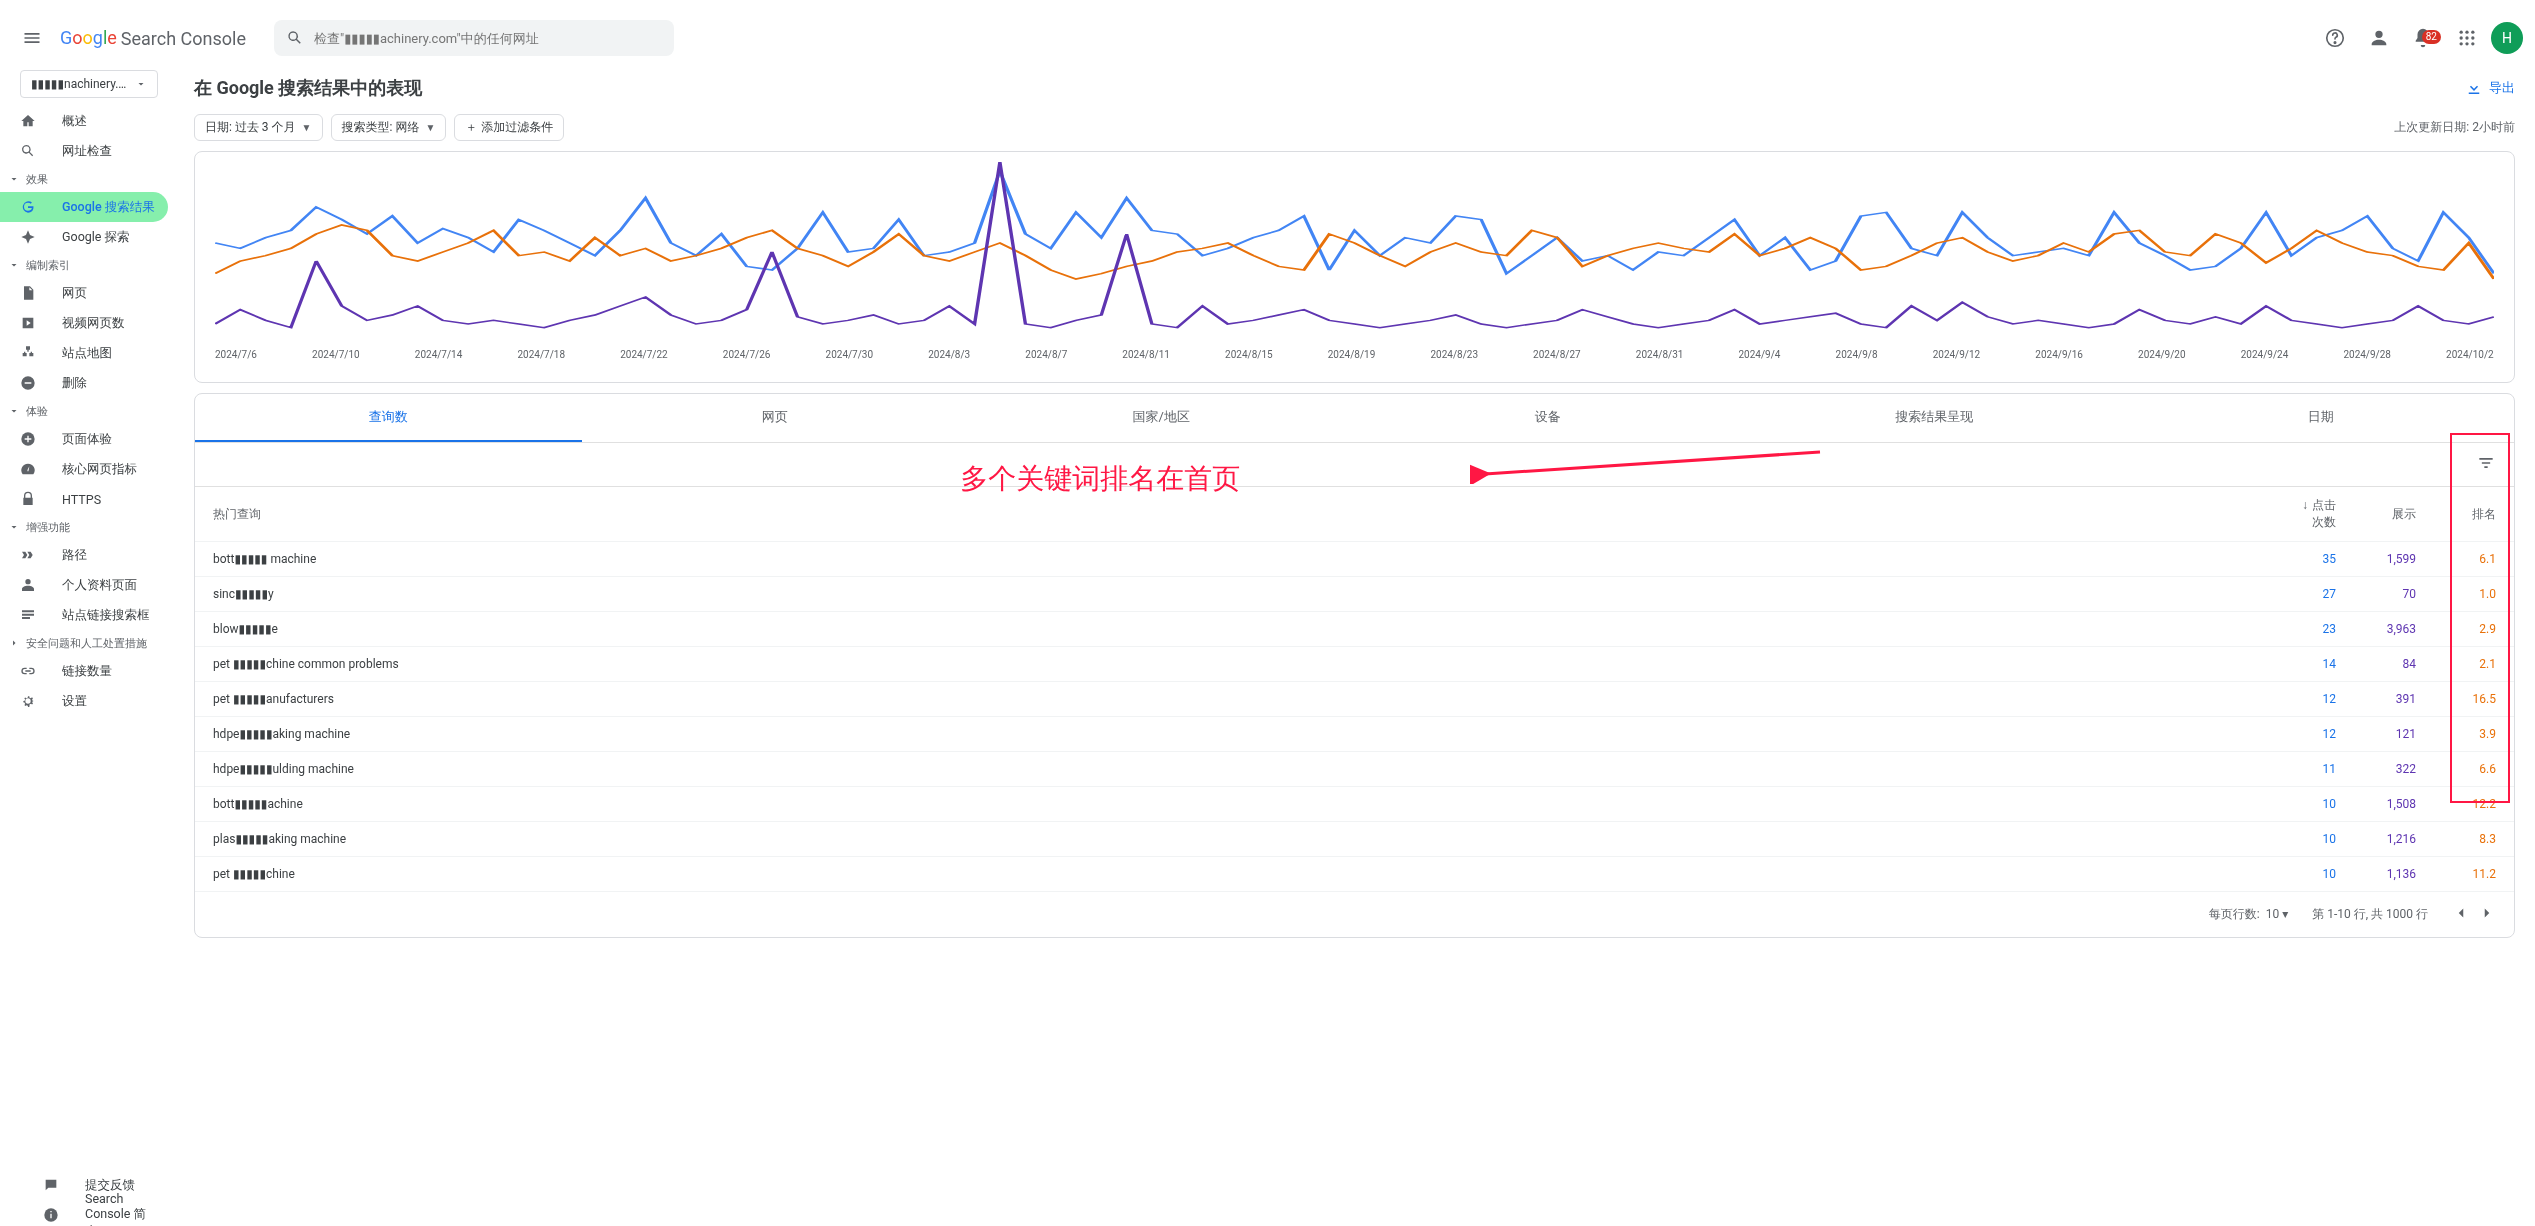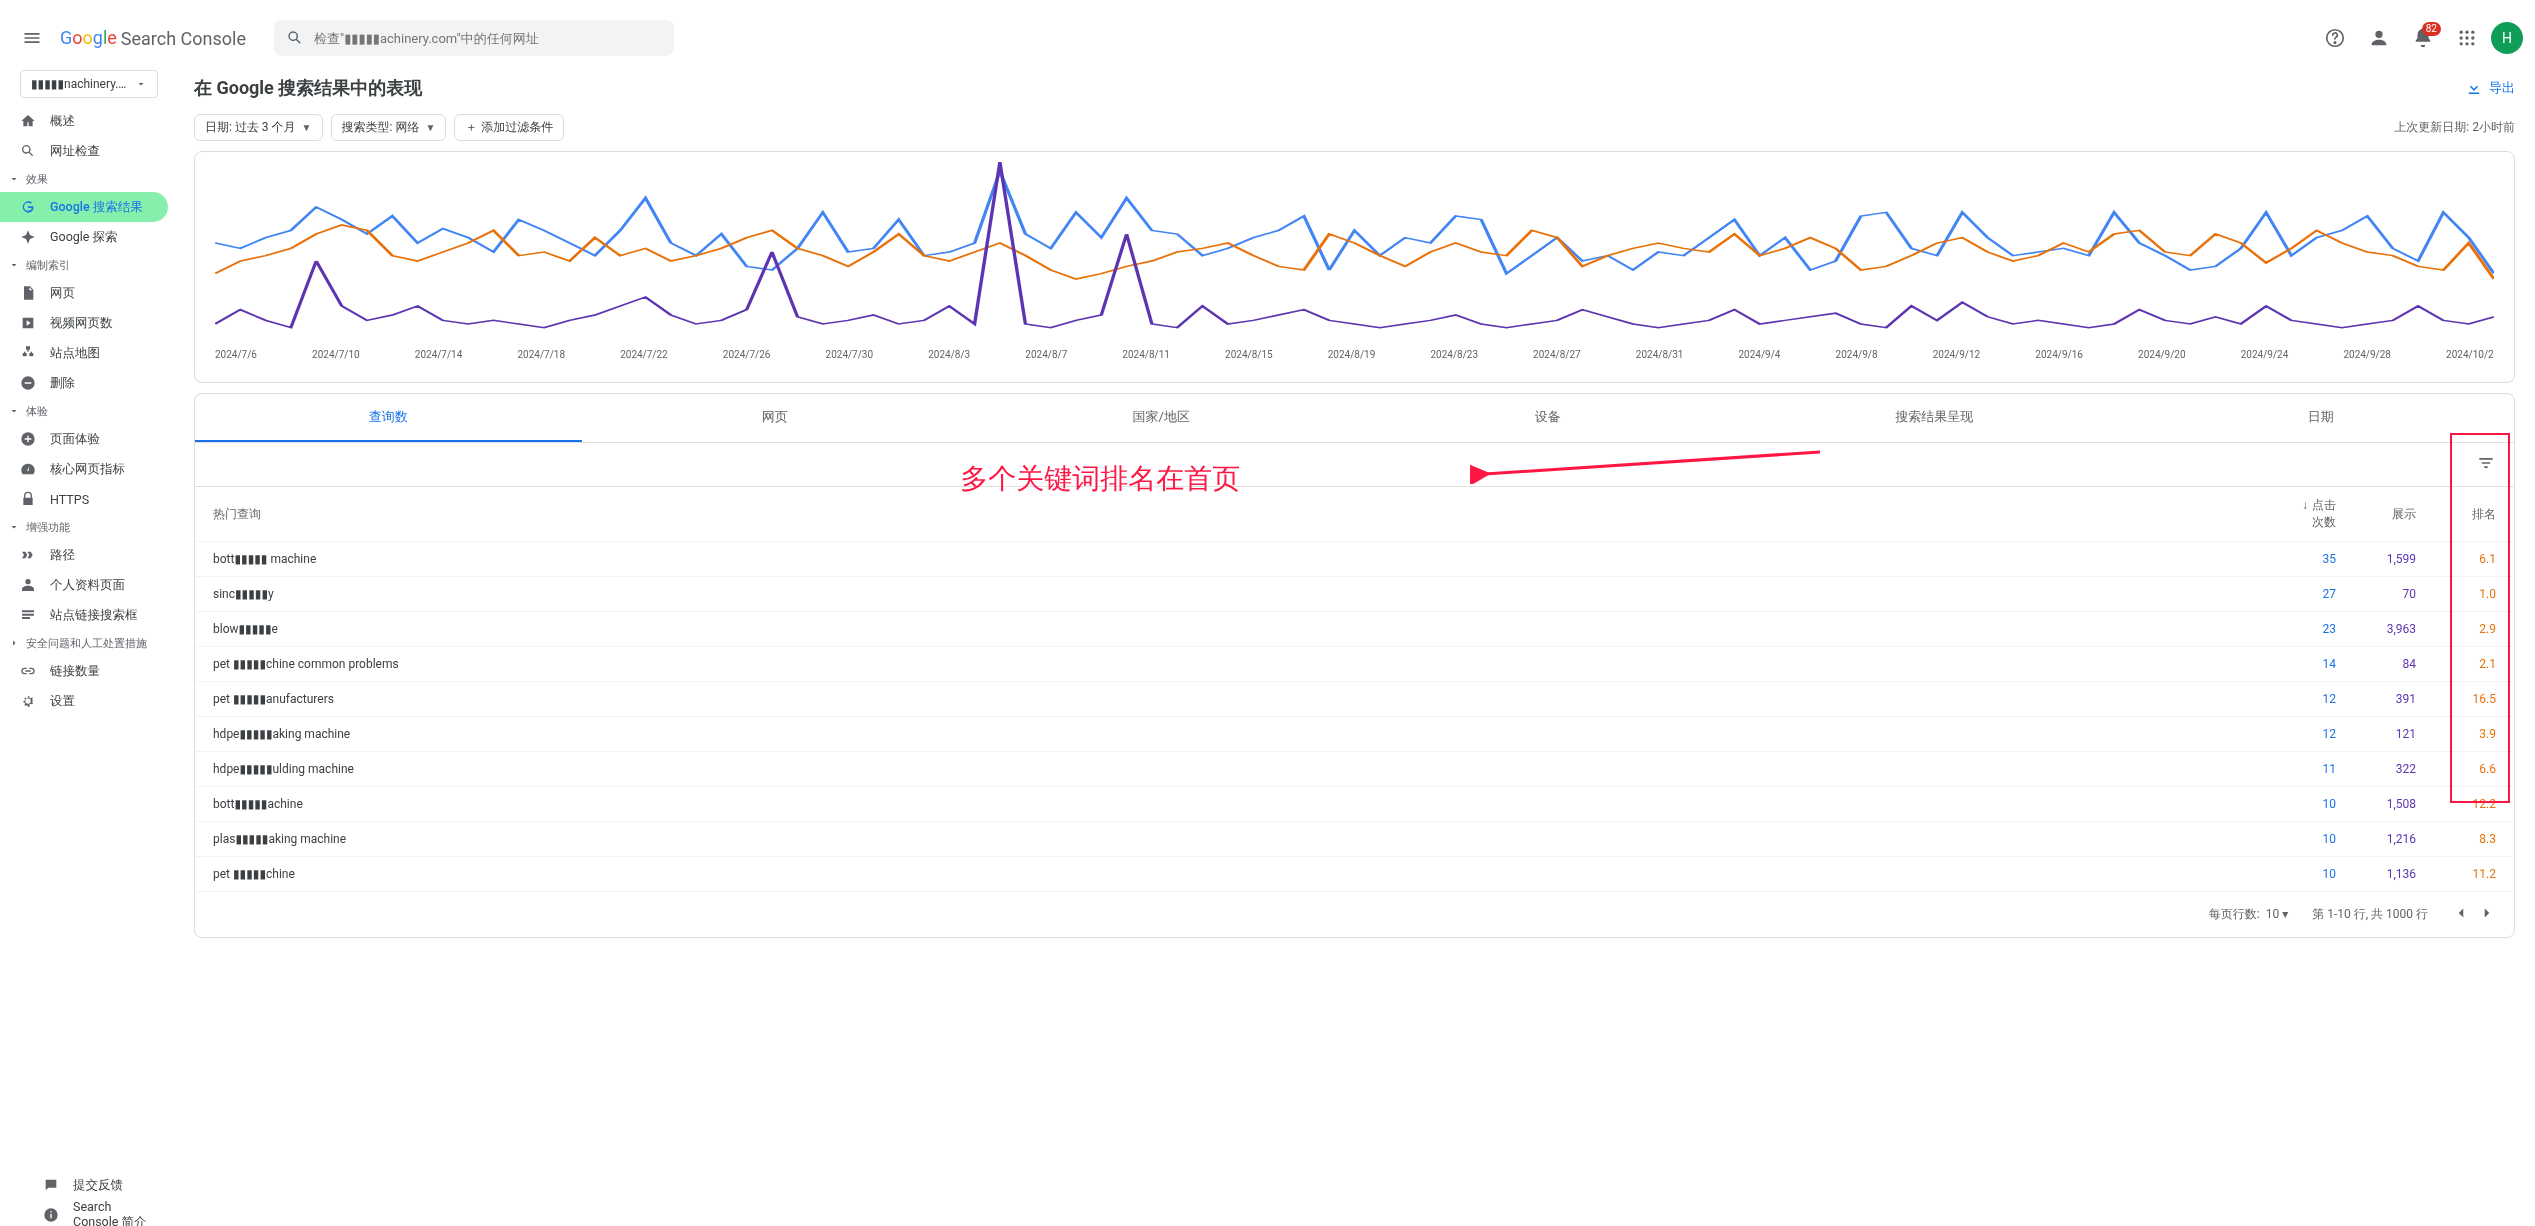--- a/index.html
+++ b/index.html
@@ -11,30 +11,30 @@
 .logo { display: flex; align-items: center; gap: 4px; font-size: 18px; }
 .glogo { font-family: 'Product Sans', Arial; }
 .g1{color:#4285F4}.g2{color:#EA4335}.g3{color:#FBBC05}.g4{color:#4285F4}.g5{color:#34A853}.g6{color:#EA4335}
 .sc-txt { color: #5f6368; font-size: 18px; }
 .search-wrap { flex: 1; max-width: 400px; margin-left: 20px; }
 .search-box { background: #f1f3f4; border-radius: 8px; height: 36px; display: flex; align-items: center; padding: 0 12px; gap: 10px; color: #5f6368; }
 .search-box input { border: none; background: none; outline: none; flex: 1; font-size: 13px; color: #3c4043; }
 .hdr-spacer { flex: 1; }
 .hdr-icons { display: flex; align-items: center; gap: 4px; }
 .icon-btn { position: relative; width: 40px; height: 40px; border: none; background: none; display: flex; align-items: center; justify-content: center; cursor: pointer; border-radius: 50%; color: #5f6368; }
-.badge { position: absolute; top: 4px; right: 2px; background: #d93025; color: #fff; font-size: 10px; border-radius: 8px; padding: 1px 4px; line-height: 12px; }
+.badge { position: absolute; top: 12px; right: 2px; background: #d93025; color: #fff; font-size: 10px; border-radius: 8px; padding: 1px 4px; line-height: 12px; }
 .avatar { width: 32px; height: 32px; border-radius: 50%; background: #0f9d58; color: #fff; display: flex; align-items: center; justify-content: center; font-size: 14px; }
 
 
 .layout { display: flex; height: calc(100vh - 48px); }
 .sidebar { width: 174px; background: #fff; overflow-y: auto; font-size: 12.5px; padding-right: 6px; display: flex; flex-direction: column; }
 .sidebar-inner { flex: 1; }
 .prop-sel { margin: 8px 10px 8px 20px; padding: 6px 10px; border: 1px solid #dadce0; border-radius: 4px; display: flex; align-items: center; gap: 6px; cursor: pointer; color: #3c4043; }
 .prop-sel .dom { flex: 1; white-space: nowrap; overflow: hidden; text-overflow: ellipsis; font-size: 12px; }
-.nav-item { display: flex; align-items: center; gap: 14px; padding: 6px 10px 6px 20px; height: 30px; cursor: pointer; border-radius: 0 16px 16px 0; color: #3c4043; }
+.nav-item { display: flex; align-items: center; gap: 26px; padding: 6px 10px 6px 20px; height: 30px; cursor: pointer; border-radius: 0 16px 16px 0; color: #3c4043; }
 .nav-item.group { color: #5f6368; font-size: 11px; padding-left: 8px; gap: 6px; height: 26px; }
 .nav-item.active { background: #86efac; color: #1a73e8; font-weight: 500; }
 .nav-item .nav-icon { width: 16px; height: 16px; display: flex; align-items: center; justify-content: center; color: #5f6368; flex-shrink: 0; }
 .nav-item.active .nav-icon { color: #1a73e8; }
 .sidebar-bottom { padding-bottom: 10px; margin-left: 23px; }
 
 
 .main { flex: 1; background: #fff; overflow-y: auto; padding: 14px 20px 40px 20px; }
 .page-hdr { display: flex; align-items: center; margin-bottom: 14px; }
 .page-title { font-size: 18px; color: #3c4043; flex: 1; }

